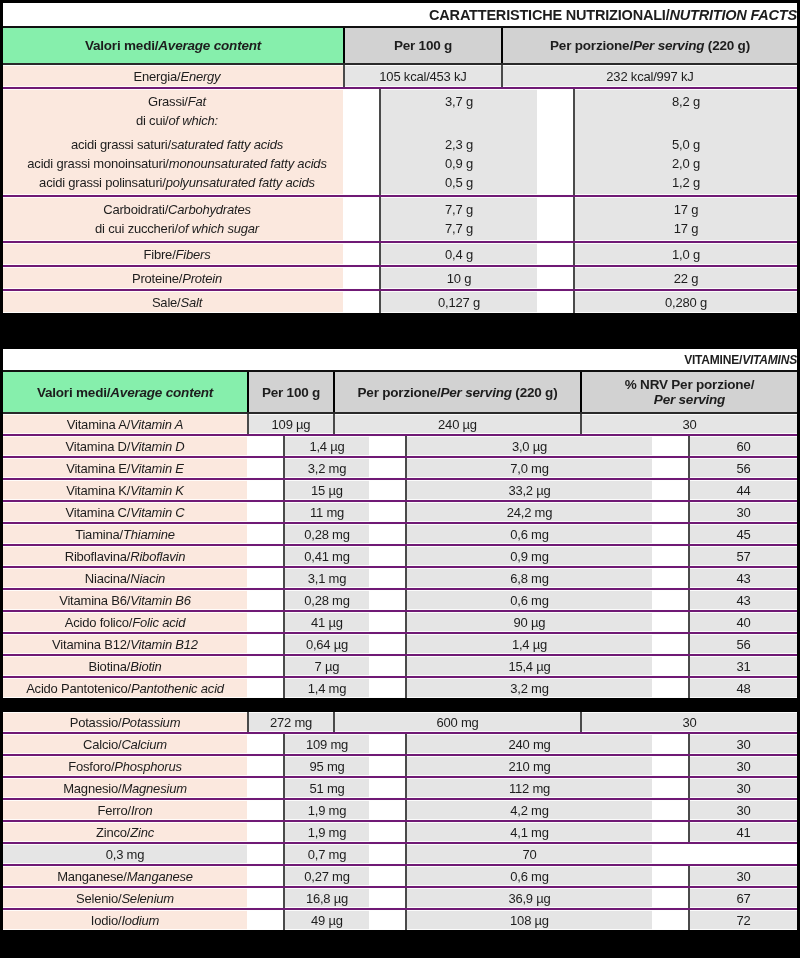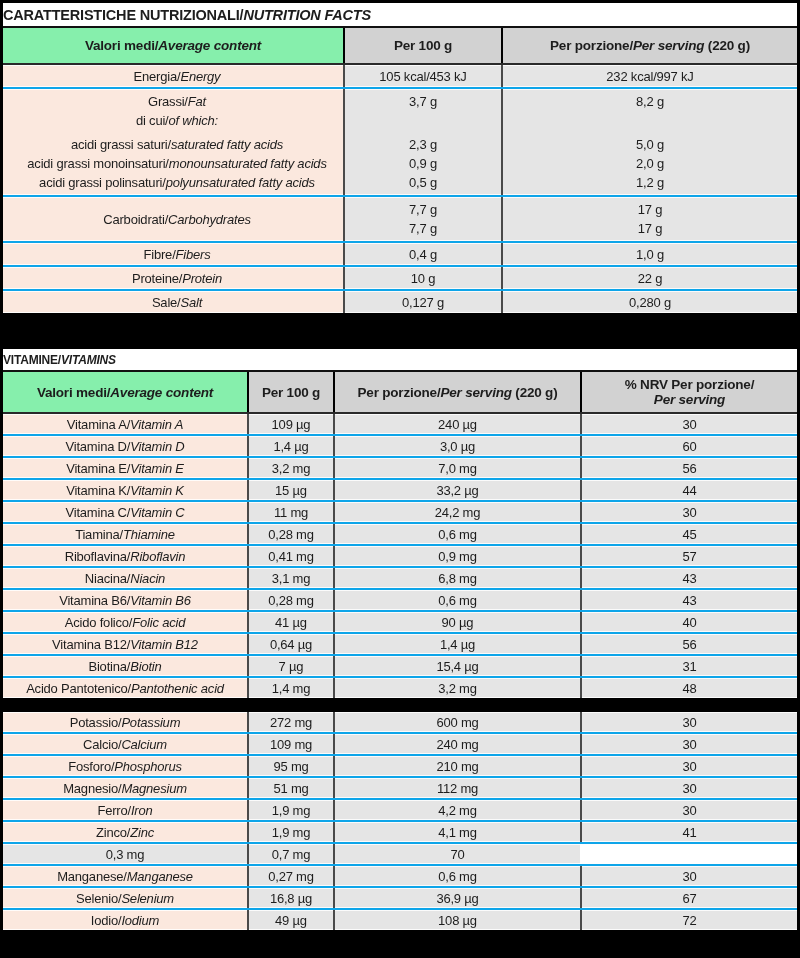--- a/index.html
+++ b/index.html
@@ -3,38 +3,38 @@
 <meta charset="utf-8">
 <style>
   html,body{margin:0;padding:0;background:#000;}
   .sheet{
     width:800px;height:958px;background:#000;display:flex;flex-direction:column;
     font-family:"Liberation Sans", sans-serif;color:#1d1d1d;overflow:hidden;
     letter-spacing:-0.2px;
   }
   .tbl{border:3px solid #000;background:#fff;}
   .title-row{
-    display:flex;align-items:center;justify-content:flex-start;
+    display:flex;align-items:center;justify-content:flex-end;
     font-weight:bold;background:#fff;border-bottom:2px solid #111;
   }
   .t1 .title-row{height:23px;font-size:14.5px;}
   .t2 .title-row{height:21px;font-size:12px;}
   .hdr-row{display:grid;border-bottom:2px solid #2a2a2a;}
   .t1 .hdr-row{grid-template-columns:340px 158px 1fr;height:35px;}
   .t2 .hdr-row{grid-template-columns:244px 86px 247px 1fr;height:40px;}
   .hdr-cell{
     display:flex;flex-direction:column;align-items:center;justify-content:center;
     font-weight:bold;font-size:13.5px;background:#D2D2D2;text-align:center;line-height:15px;
   }
   .hdr-cell.salmon{background:#86efac;}
   .hdr-cell + .hdr-cell{border-left:2px solid #000000;}
   .row{display:grid;}
   .t1 .row{grid-template-columns:340px 158px 1fr;}
   .t2 .row{grid-template-columns:244px 86px 247px 1fr;}
-  .row + .row{border-top:2px solid #0ea5e9;}
+  .row + .row{border-top:2px solid #701a75;gap:36px;}
   .t1 .row.single{height:22px;}
   .t2 .row.single{height:20px;}
   .row.multi .cell{padding-top:3px;padding-bottom:3px;}
   .cell{
     display:flex;flex-direction:column;justify-content:center;
     box-shadow:inset 0 1px 0 rgba(255,255,255,.85), inset 0 -1px 0 rgba(255,255,255,.85);
   }
   .cell + .cell{border-left:2px solid #4a4a4a;}
   .cell.lbl{background:#FBE8DE;}
   .cell.val{background:#E5E5E5;}
@@ -99,20 +99,21 @@
             <div class="line">8,2 g</div>
             <div class="line gap-after">&nbsp;</div>
             <div class="line">5,0 g</div>
             <div class="line">2,0 g</div>
             <div class="line">1,2 g</div>
           </div>
         </div>
         <div class="row multi">
           <div class="cell lbl">
             <div class="line"><span class="it">Carboidrati/</span><i class="en">Carbohydrates</i></div>
+            <div class="line"><span class="it">di cui zuccheri/</span><i class="en">of which sugar</i></div>
           </div>
           <div class="cell val">
             <div class="line">7,7 g</div>
             <div class="line">7,7 g</div>
           </div>
           <div class="cell val">
             <div class="line">17 g</div>
             <div class="line">17 g</div>
           </div>
         </div>

